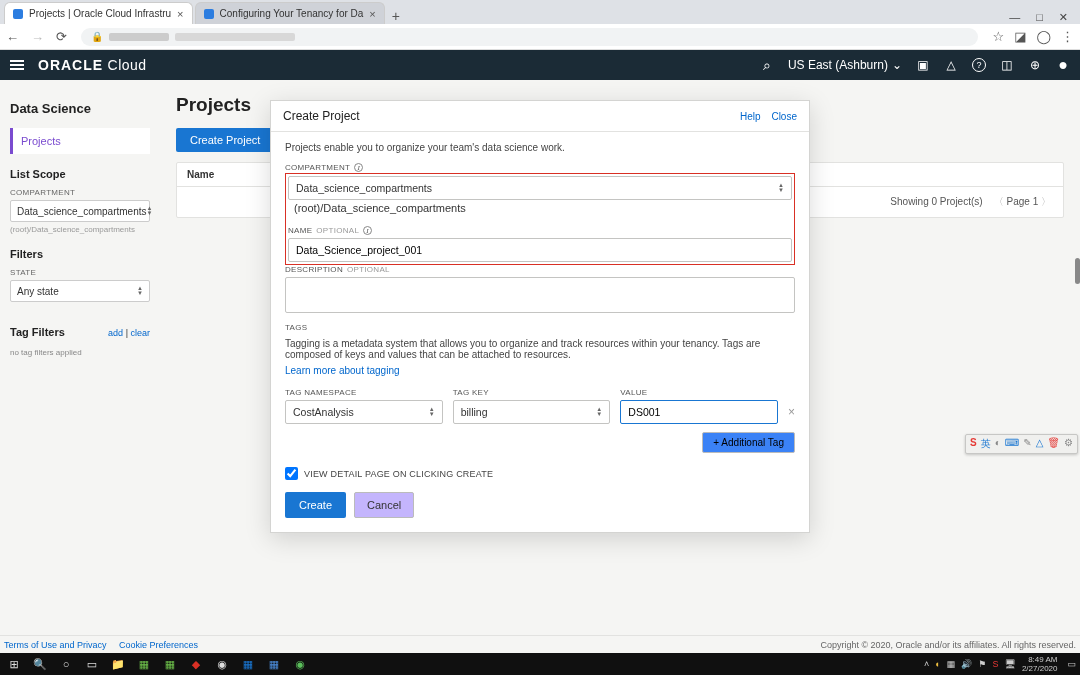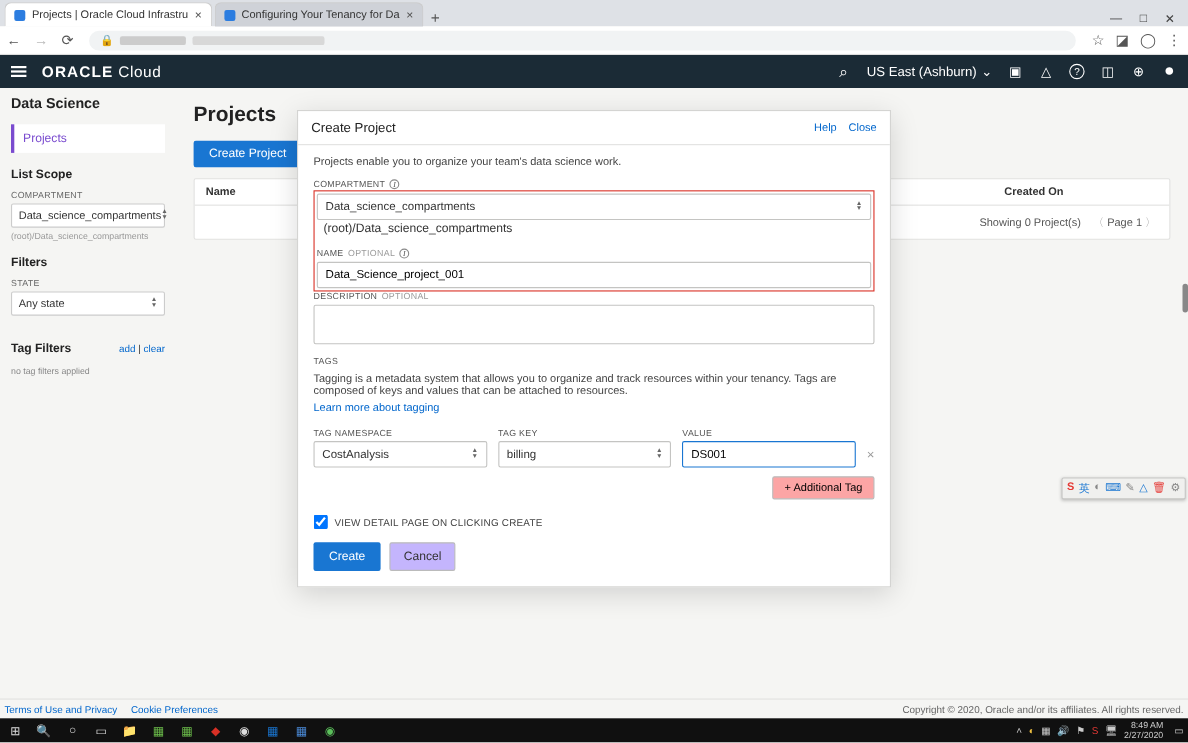--- a/index.html
+++ b/index.html
@@ -24,21 +24,21 @@
 .hamburger { display: flex; flex-direction: column; gap: 2px; cursor: pointer; }
 .hamburger span { width: 14px; height: 2px; background: #fff; }
 .logo { font-size: 14px; letter-spacing: 0.5px; font-weight: 200; }
 .logo b { font-weight: 600; letter-spacing: 1px; }
 .header-right { margin-left: auto; display: flex; align-items: center; gap: 14px; font-size: 12px; }
 .header-right .region { display: flex; align-items: center; gap: 4px; cursor: pointer; }
 .header-right .hicon { width: 14px; height: 14px; display: flex; align-items: center; justify-content: center; cursor: pointer; color: #fff; }
 
 
 .main { display: flex; height: 558px; }
-.sidebar { width: 160px; padding: 6px 10px; }
+.sidebar { width: 160px; padding: 21px 10px; }
 .sidebar h3 { font-size: 13px; font-weight: 600; color: #222; margin-bottom: 12px; }
 .sidebar .navbox { background: rgba(255,255,255,0.6); }
 .sidebar .navitem { padding: 7px 8px; font-size: 11px; border-left: 3px solid #7a4bcf; color: #7a4bcf; background: #fff; }
 .sidebar .section-label { font-size: 11px; font-weight: 600; margin: 14px 0 8px; color: #222; }
 .sidebar .mini-label { font-size: 8px; text-transform: uppercase; color: #666; margin-bottom: 3px; letter-spacing: 0.3px; }
 .sidebar .crumb { font-size: 8px; color: #999; margin-top: 3px; }
 .selectish { background: #fff; border: 1px solid #ccc; border-radius: 2px; height: 22px; display: flex; align-items: center; padding: 0 6px; font-size: 10px; justify-content: space-between; cursor: pointer; }
 .selectish .chev { display: flex; flex-direction: column; font-size: 6px; line-height: 5px; color: #666; }
 .sidebar .tagfilter-row { display: flex; justify-content: space-between; align-items: baseline; }
 .sidebar .taglinks { font-size: 9px; }
@@ -65,21 +65,21 @@
 .info-ic { width: 9px; height: 9px; border: 1px solid #888; border-radius: 50%; display: inline-flex; align-items: center; justify-content: center; font-size: 7px; font-style: italic; color: #555; font-family: serif; }
 .input, .textarea, .dropdown { width: 100%; border: 1px solid #c4c4c2; border-radius: 2px; font-size: 10.5px; padding: 5px 7px; background: #fff; }
 .textarea { height: 36px; resize: none; }
 .dropdown { display: flex; justify-content: space-between; align-items: center; height: 24px; padding: 0 7px; cursor: pointer; }
 .dropdown .chev { display: flex; flex-direction: column; font-size: 6px; line-height: 5px; color: #666; }
 .fld-group { margin-bottom: 8px; }
 .red-box { border: 1.5px solid #d93025; padding: 2px; margin-top: -2px; }
 .tag-row { display: flex; gap: 10px; align-items: flex-end; }
 .tag-row .col { flex: 1; }
 .tag-row .rm { color: #999; cursor: pointer; padding-bottom: 5px; font-size: 12px; }
-.add-tag { float: right; margin-top: 8px; background: #fca5a5; border: 1px solid #bbb; padding: 4px 10px; font-size: 10px; border-radius: 2px; cursor: pointer; }
+.add-tag { float: right; margin-top: 8px; background: #3b82f6; border: 1px solid #bbb; padding: 4px 10px; font-size: 10px; border-radius: 2px; cursor: pointer; }
 .chk-row { clear: both; padding-top: 14px; font-size: 9px; color: #444; display: flex; align-items: center; gap: 6px; text-transform: uppercase; letter-spacing: 0.2px; }
 .modal-foot { padding-top: 12px; display: flex; gap: 8px; }
 .value-input { border: 1.5px solid #1976d2; }
 
 
 .footer { position: absolute; left: 0; right: 0; bottom: 22px; height: 18px; background: #f5f5f3; border-top: 1px solid #e2e2e0; display: flex; justify-content: space-between; align-items: center; padding: 0 4px; font-size: 9px; color: #0066cc; }
 .footer .copy { color: #666; }
 .footer a { color: #0066cc; text-decoration: none; margin-right: 10px; }
 
 
@@ -186,21 +186,20 @@
     </div>
     <div class="crumb" style="margin-top:10px;color:#888">no tag filters applied</div>
   </div>
 
   <div class="content">
     <h1>Projects</h1>
     <button class="btn-primary">Create Project</button>
     <div class="data-panel">
       <div class="table-header">
         <div style="flex:1">Name</div>
-        <div style="width:160px">Created On</div>
       </div>
       <div class="pager">
         <span>Showing 0 Project(s)</span>
         &nbsp;&nbsp;
         <span style="color:#aaa;cursor:pointer">〈</span>
         <span>Page 1</span>
         <span style="color:#aaa;cursor:pointer">〉</span>
       </div>
     </div>
   </div>

